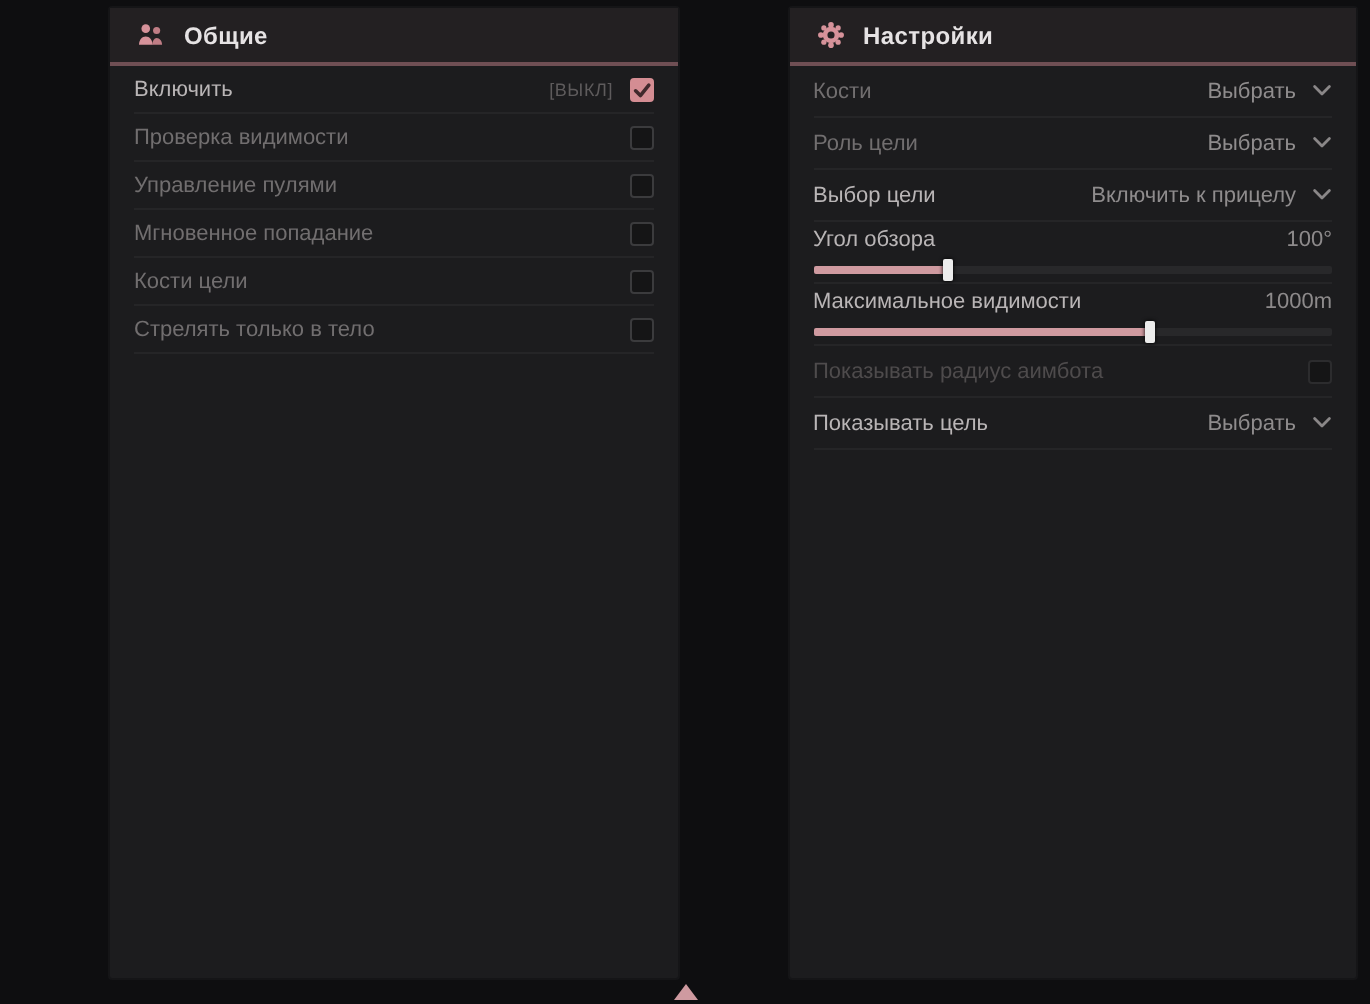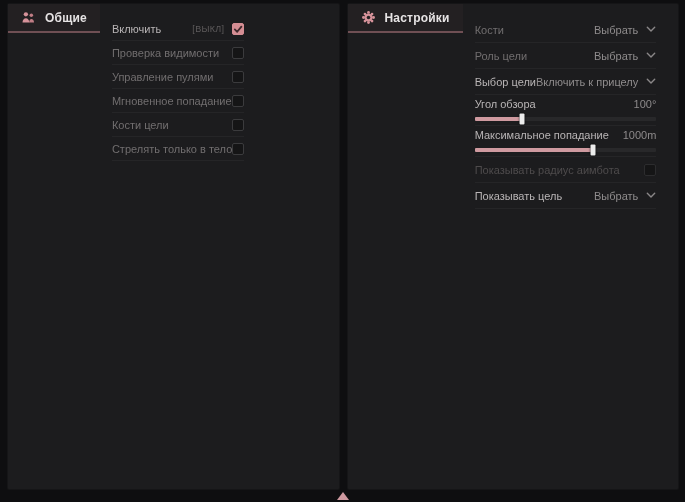--- a/index.html
+++ b/index.html
@@ -6,30 +6,30 @@
   body{
     width:685px;height:502px;
     background:#0e0e10;
     font-family:"Liberation Sans","DejaVu Sans",sans-serif;
     overflow:hidden;position:relative;
     -webkit-font-smoothing:antialiased;
   }
   .panels{display:flex;gap:9px;padding:4px 7px 0 8px;}
   .panel{
     flex:1;height:485px;background:#1c1c1e;border-radius:1px;
-    box-shadow:0 0 0 1px #151517;display:flex;flex-direction:row;
+    box-shadow:0 0 0 1px #151517;display:flex;flex-direction:column;margin-left:47px;
   }
   .panel-header{
     height:27px;display:flex;align-items:center;gap:9px;
     padding:0 13px;background:#232022;
     border-bottom:2px solid #6f4f54;flex:0 0 auto;
   }
   .panel-title{font-size:12px;font-weight:700;color:#e6e3e4;letter-spacing:.2px;}
   .hicon{width:15px;height:15px;flex:0 0 auto;display:block;}
-  .rows{padding:13px 12px 0 12px;}
+  .rows{padding:0 12px 0 12px;}
   .row{
     display:flex;align-items:center;justify-content:space-between;
     height:23px;border-bottom:1px solid rgba(255,255,255,0.045);
     cursor:default;
   }
   .right-rows .row{height:25px;}
   .row-label{font-size:11px;color:#b9b5b6;white-space:nowrap;}
   .row.dim .row-label{color:#716e6f;}
   .row.disabled .row-label{color:#4e4b4c;}
   .row-right{display:flex;align-items:center;gap:8px;}
@@ -192,21 +192,21 @@
       <span class="row-label">Угол обзора</span>
       <span class="slider-value">100°</span>
     </div>
     <div class="slider-track">
       <div class="slider-fill" style="width: 26%;"></div>
       <div class="slider-thumb" style="left: 26%;"></div>
     </div>
   </div>
         <div class="slider-row">
     <div class="slider-top">
-      <span class="row-label">Максимальное попадание</span>
+      <span class="row-label">Максимальное видимости</span>
       <span class="slider-value">1000m</span>
     </div>
     <div class="slider-track">
       <div class="slider-fill" style="width: 65%;"></div>
       <div class="slider-thumb" style="left: 65%;"></div>
     </div>
   </div>
         <div class="row disabled">
     <span class="row-label">Показывать радиус аимбота</span>
     <span class="row-right">

